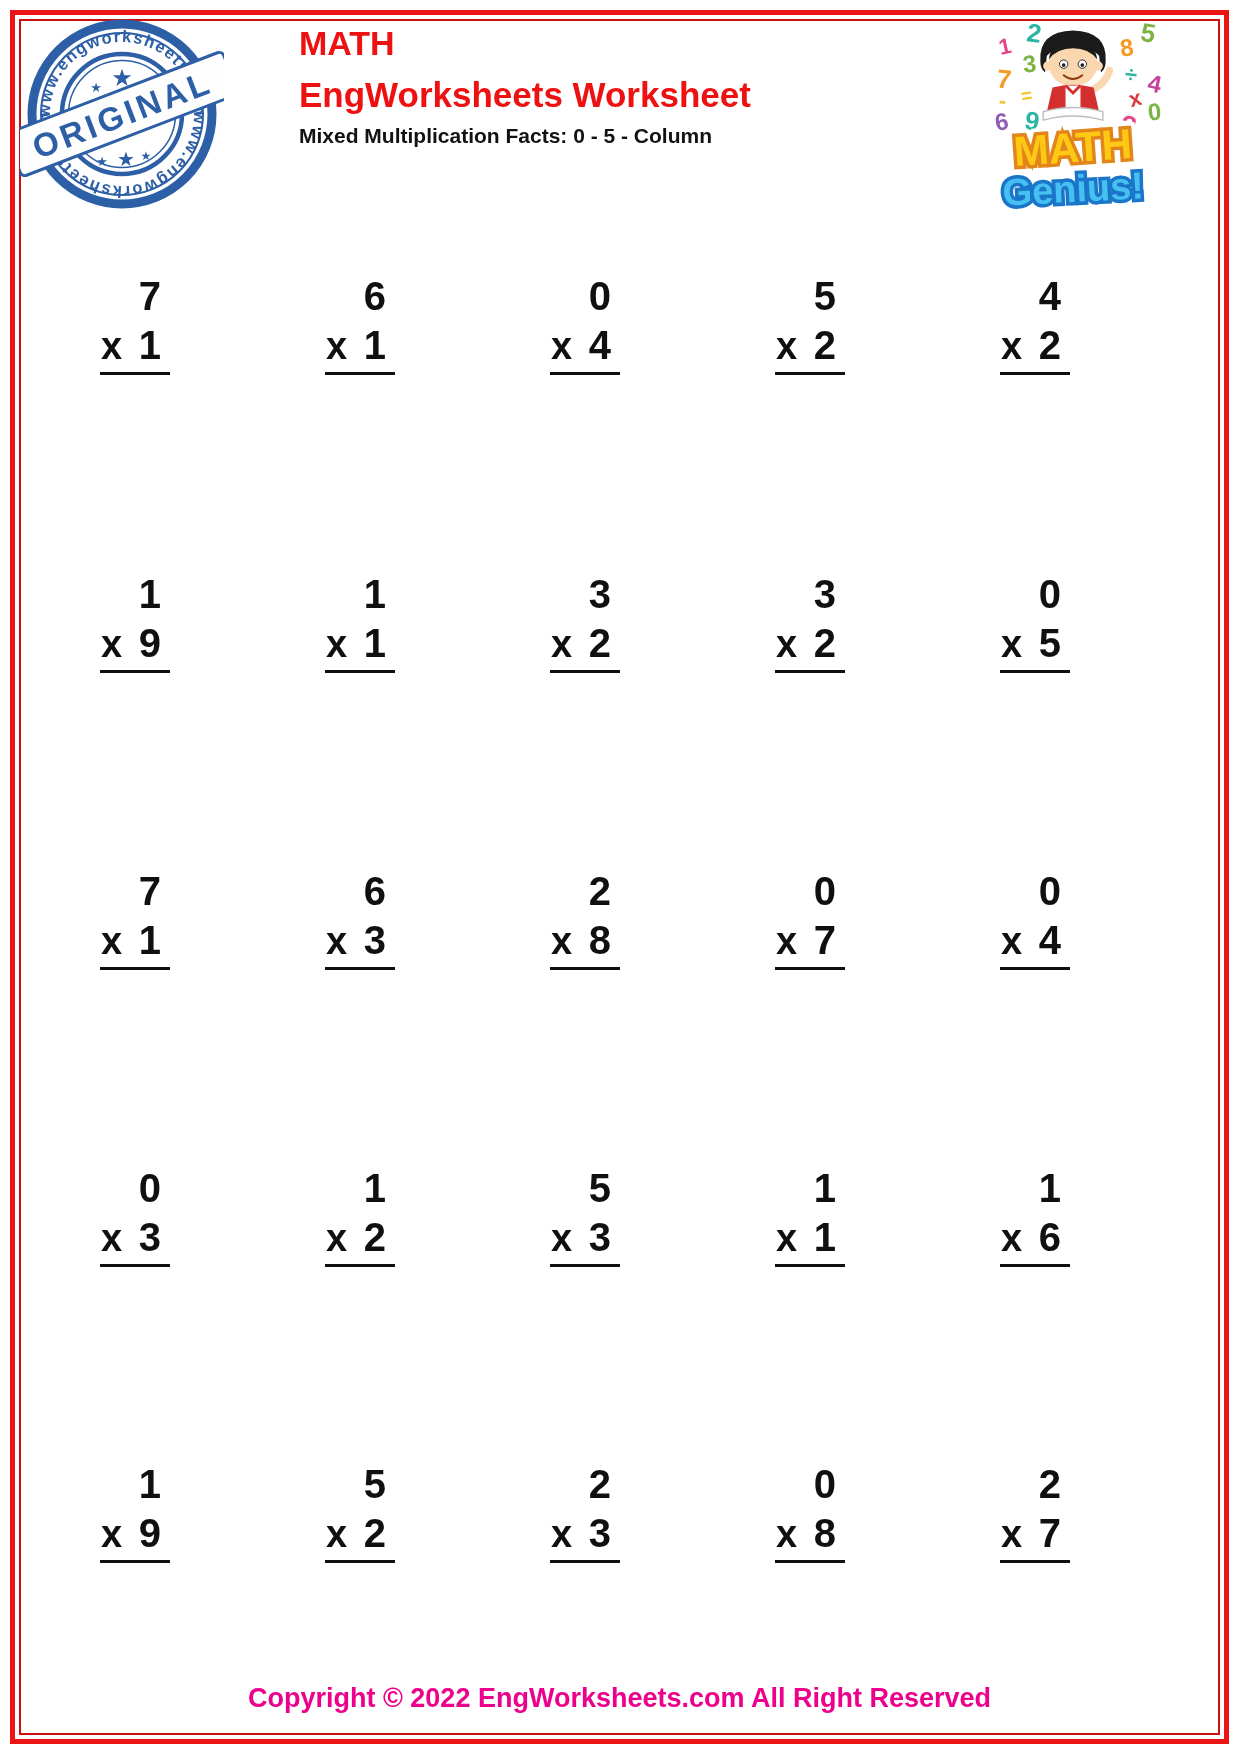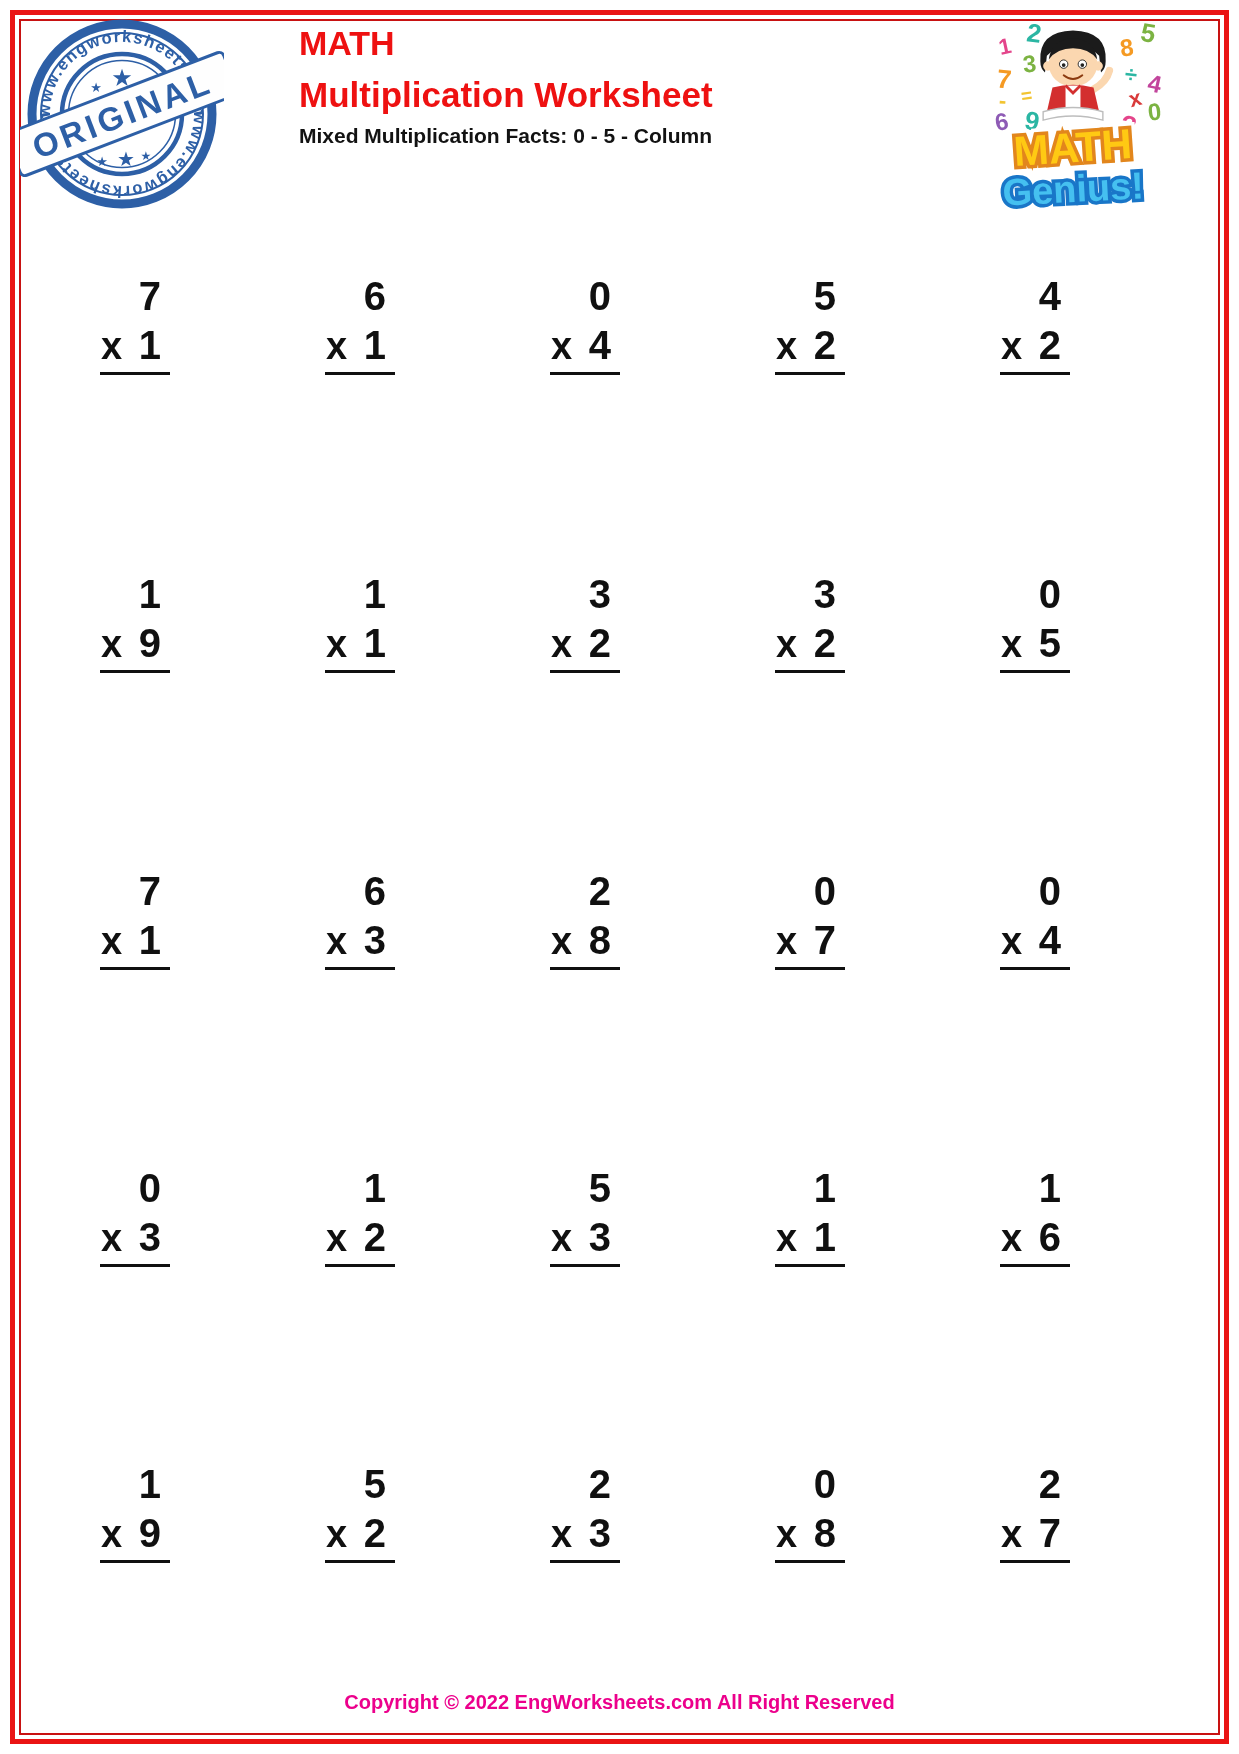--- a/index.html
+++ b/index.html
@@ -47,21 +47,21 @@
   .row-1 { top:276px; } .row-2 { top:574px; } .row-3 { top:871px; } .row-4 { top:1168px; } .row-5 { top:1464px; }
   .prob { width:70px; font-weight:bold; color:#101010; }
   .prob .top { font-size:40px; line-height:1; text-align:right; padding-right:9px; }
   .prob .bot { display:flex; justify-content:space-between; align-items:flex-end;
                font-size:40px; line-height:1; margin-top:9px;
                padding:0 9px 7px 1px; border-bottom:3px solid #101010; }
   .prob .op { font-size:38px; }
 
   
   .footer { position:absolute; bottom:40px; left:0; width:100%; text-align:center;
-            font-size:20px; font-weight:bold; color:#ec008c; }
+            font-size:27px; font-weight:bold; color:#ec008c; }
 </style>
 </head>
 <body>
 
 <div class="page">
 
   <div class="frame-outer"></div>
   <div class="frame-inner"></div>
 
   <svg class="stamp" viewBox="-2 -2 204 204">
@@ -86,21 +86,21 @@
     <text x="104" y="152" font-size="20" text-anchor="middle" fill="#2d5fa6">★</text>
     <text x="124" y="146" font-size="12" text-anchor="middle" fill="#2d5fa6">★</text>
     <g transform="rotate(-21 100 100)">
       <rect x="-16" y="77" width="232" height="46" rx="5" fill="#fefefe" stroke="#2d5fa6" stroke-width="3"></rect>
       <text x="100" y="112" font-size="33" font-weight="bold" letter-spacing="3.5" text-anchor="middle" fill="#2d5fa6">ORIGINAL</text>
     </g>
   </svg>
 
   <div class="header-text">
     <div class="title-main">MATH</div>
-    <div class="title-sub">Multiplication Worksheet</div>
+    <div class="title-sub">EngWorksheets Worksheet</div>
     <div class="title-desc">Mixed Multiplication Facts: 0 - 5 - Column</div>
   </div>
 
   <div class="logo">
     <div class="scatter">
       <span style="color: rgb(228, 69, 139);">1</span>
       <span style="color: rgb(43, 182, 163);">2</span>
       <span style="color: rgb(124, 179, 66);">3</span>
       <span style="color: rgb(245, 154, 35);">7</span>
       <span style="color: rgb(242, 196, 49);">=</span>

